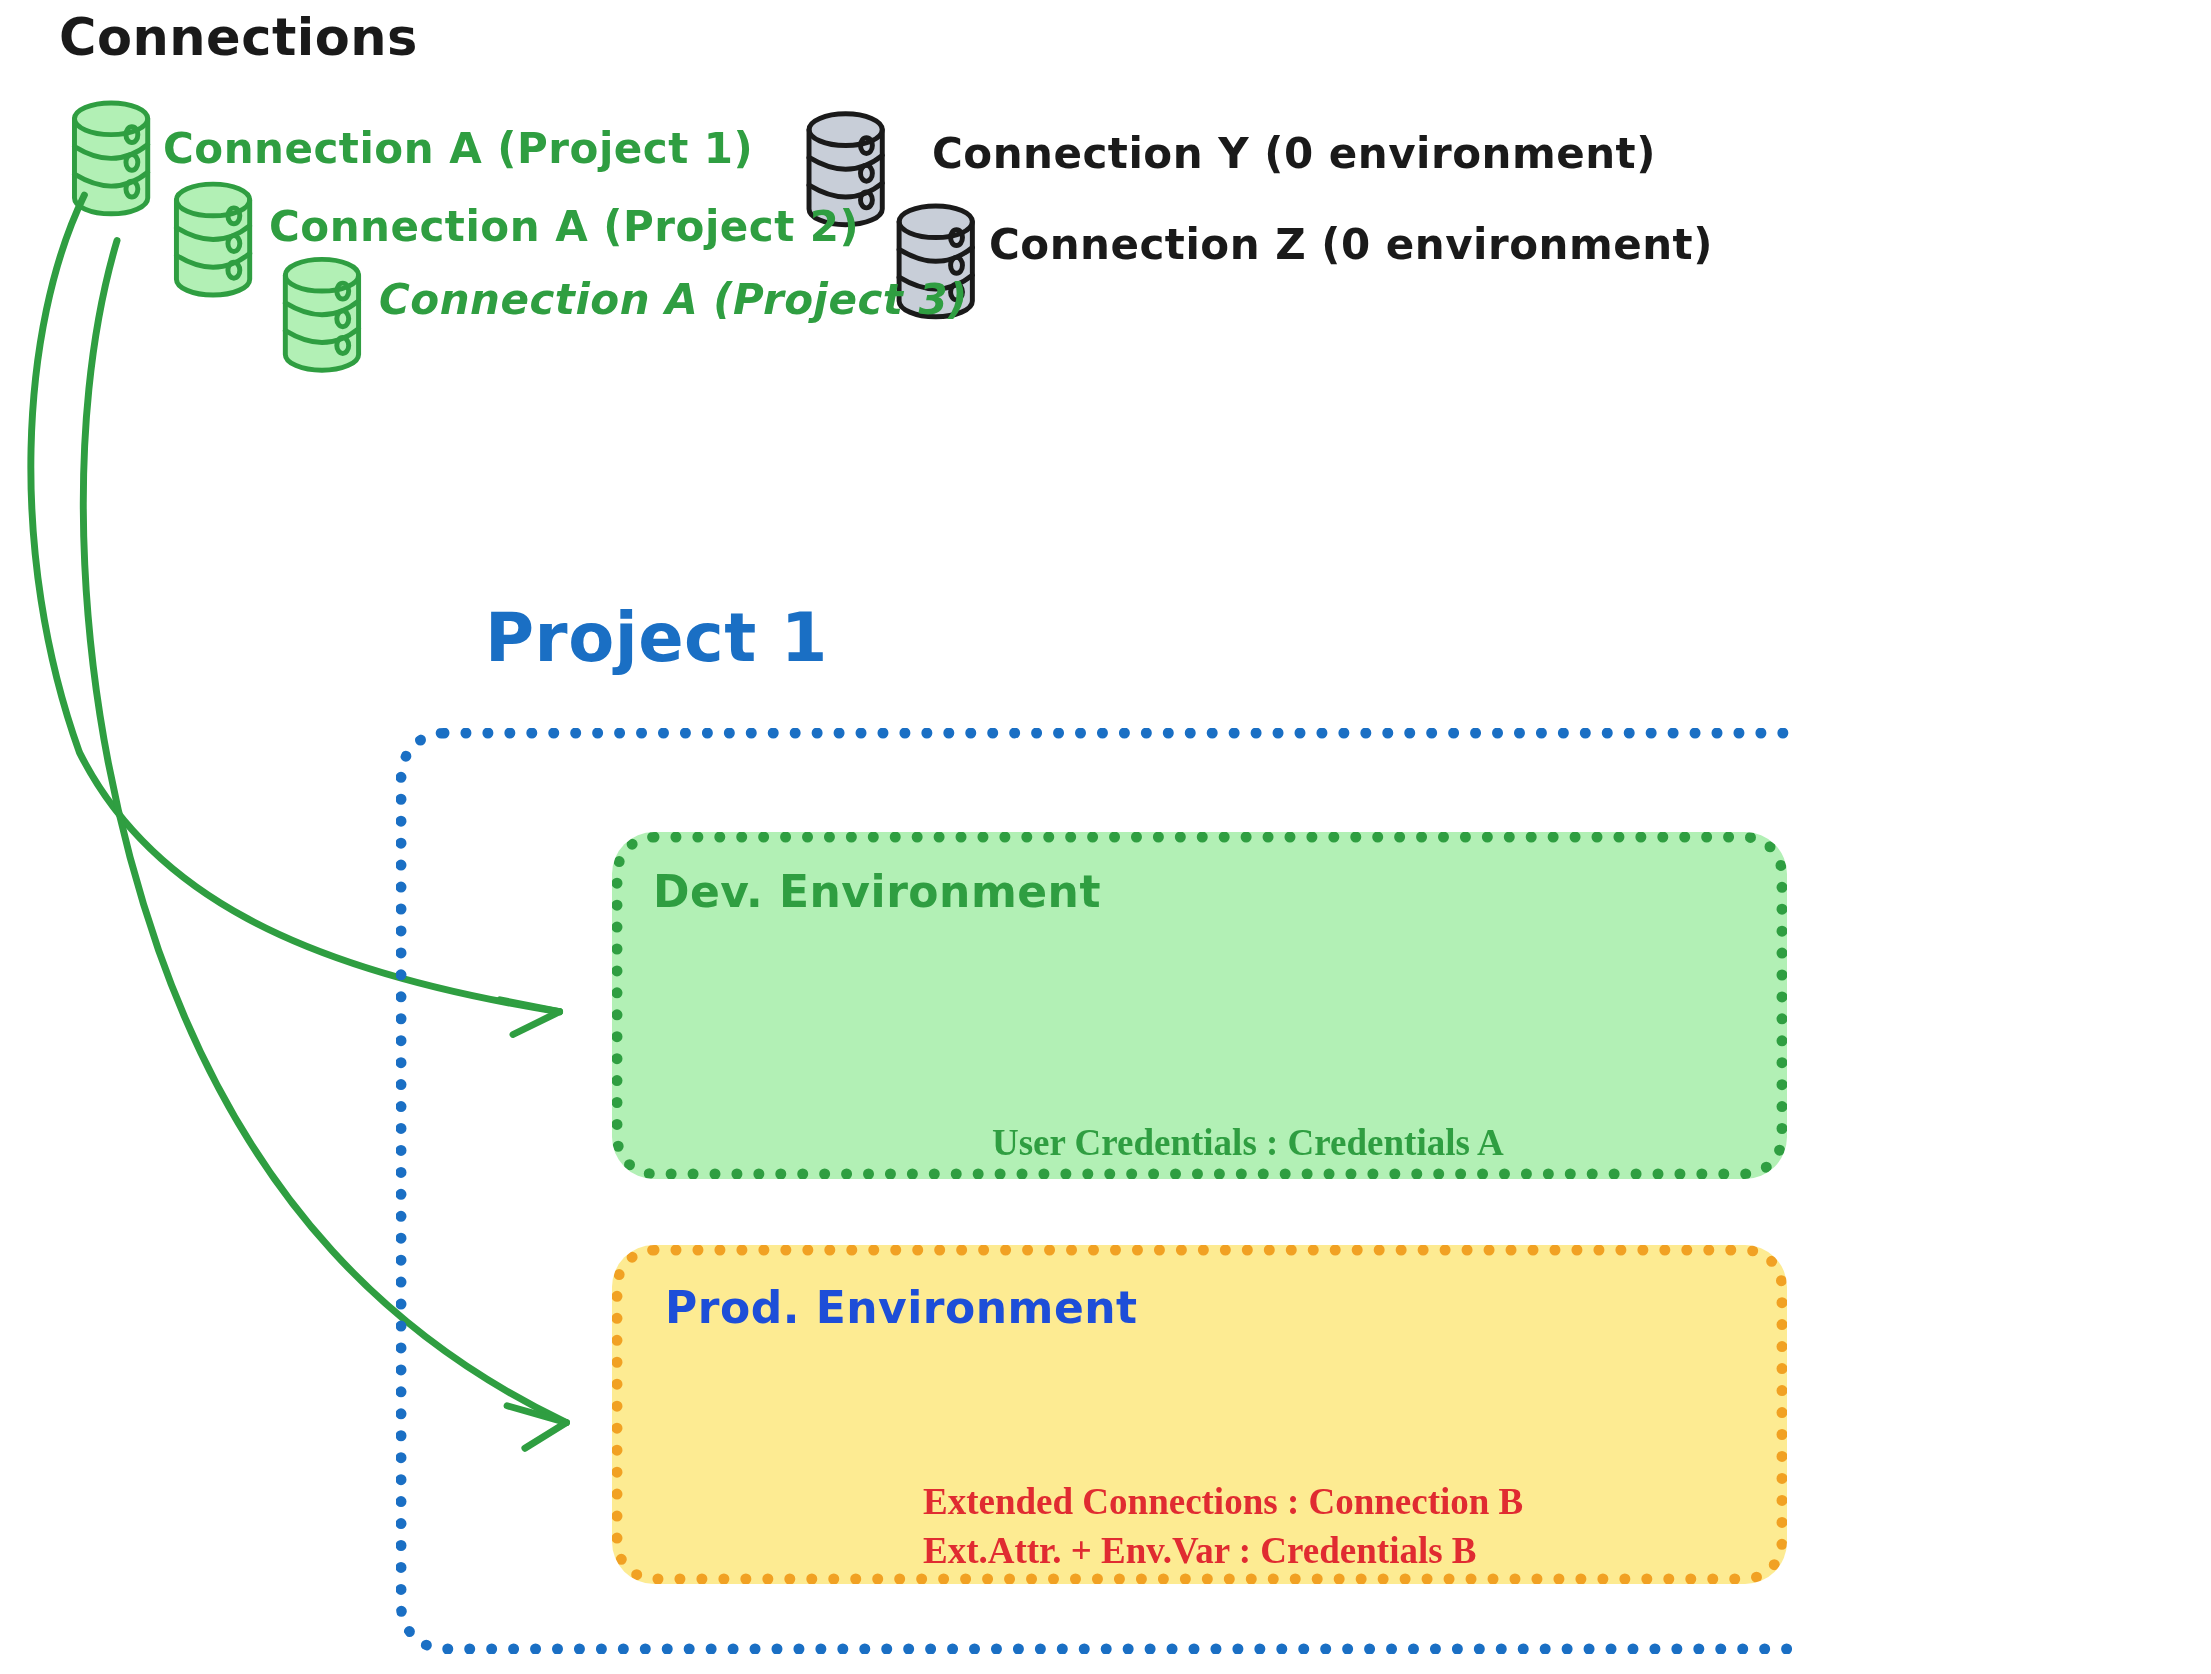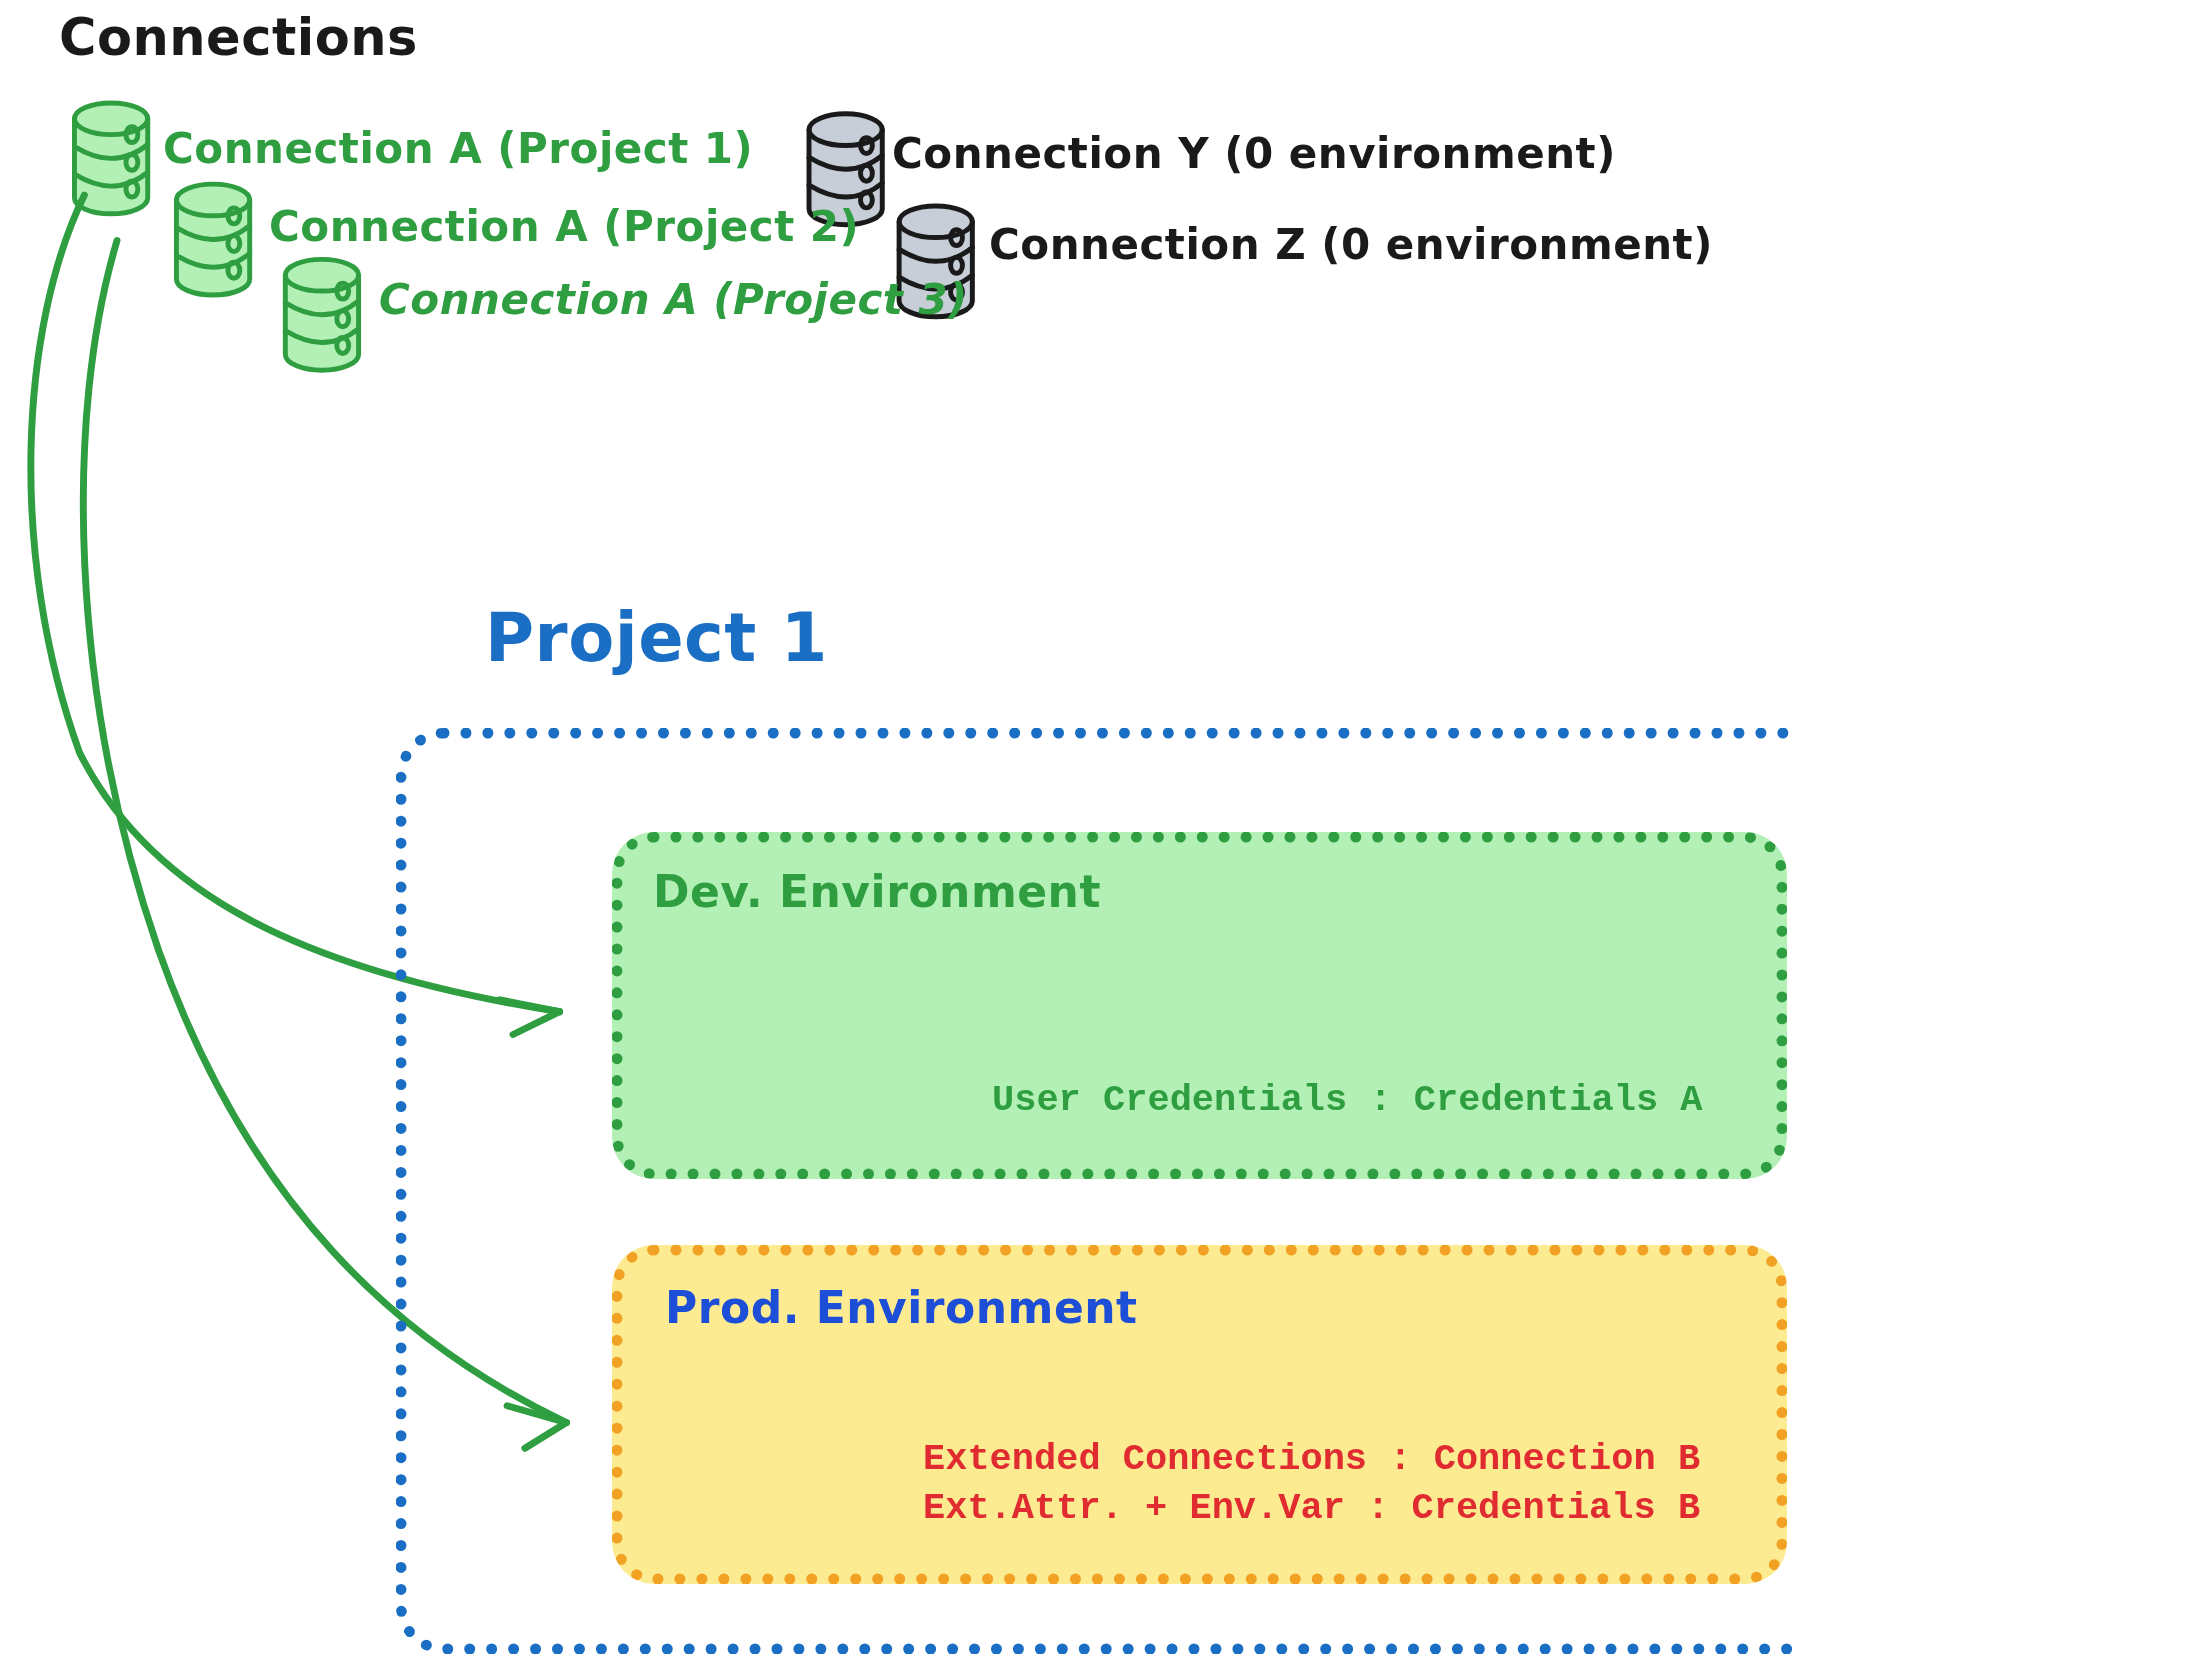--- a/index.html
+++ b/index.html
@@ -23,23 +23,24 @@
     width: 2212px;
     height: 1674px;
     pointer-events: none;
   }
   .handwrite {
     font-family: "DejaVu Sans", sans-serif;
     font-weight: 700;
     letter-spacing: 0.5px;
   }
   .mono {
-    font-family: Liberation Mono, monospace;
+    font-family: Liberation Serif, serif;
     font-weight: 700;
     letter-spacing: 0px;
+    margin-top: 42px;
   }
 
   
   #title {
     position: absolute;
     left: 59px;
     top: 8px;
     font-size: 51px;
     color: #1a1a1a;
     white-space: nowrap;
@@ -199,21 +200,21 @@
   </svg>
 
   <div id="title" class="handwrite">Connections</div>
 
   <div class="conn-label handwrite green" style="left:163px; top:124px;">Connection A (Project 1)</div>
 
   <div class="conn-label handwrite green" style="left:269px; top:202px;text-align:center;">Connection A (Project 2)</div>
 
   <div class="conn-label handwrite green" style="left:379px; top:275px;font-style:italic;">Connection A (Project 3)</div>
 
-  <div class="conn-label handwrite grey" style="left:892px; top:129px;">Connection Y (0 environment)</div>
+  <div class="conn-label handwrite grey" style="left:932px; top:129px;">Connection Y (0 environment)</div>
 
   <div class="conn-label handwrite grey" style="left:989px; top:220px;">Connection Z (0 environment)</div>
 
   <div id="project-title" class="handwrite">Project 1</div>
 
   <div id="project-box" class="dotted-box"></div>
 
   <div id="dev-box" class="dotted-box"></div>
 
   <div id="dev-title" class="env-title handwrite">Dev. Environment</div>

